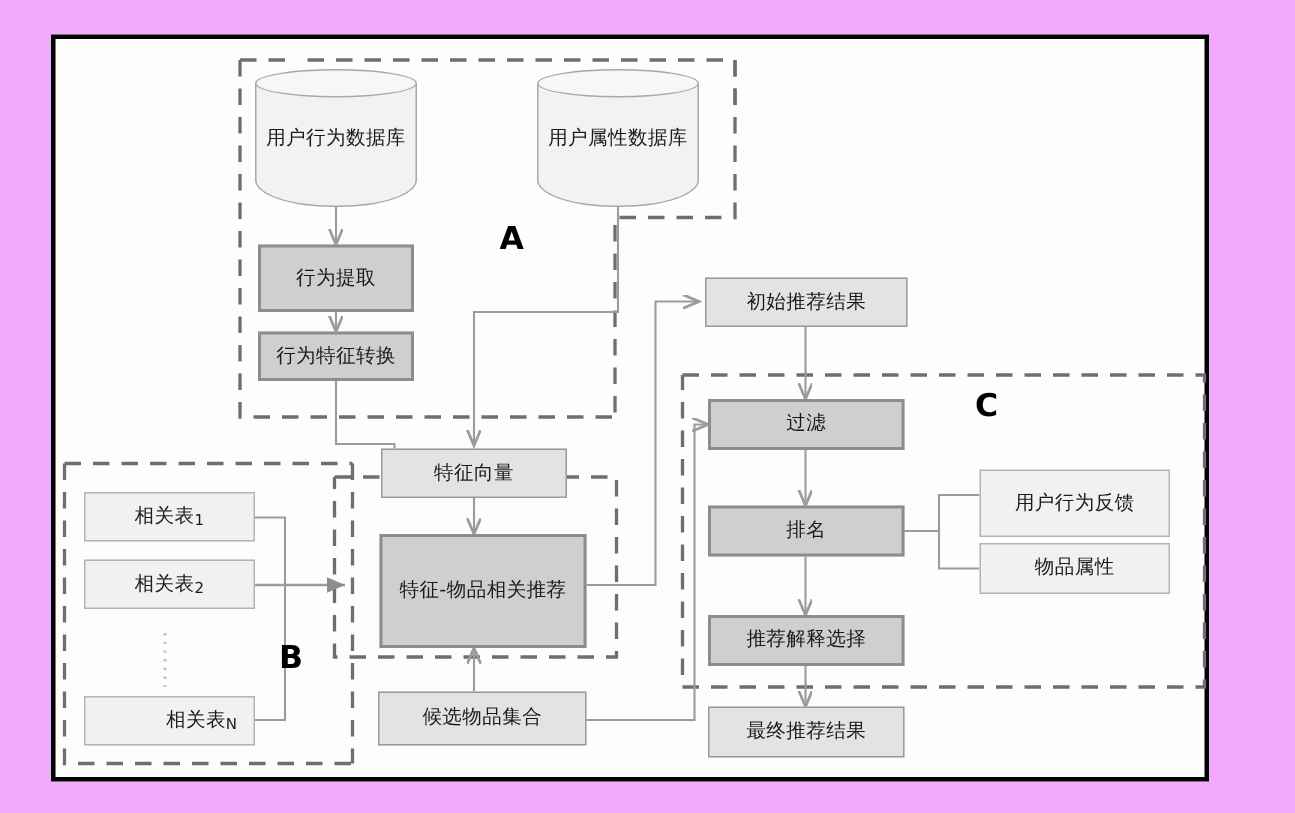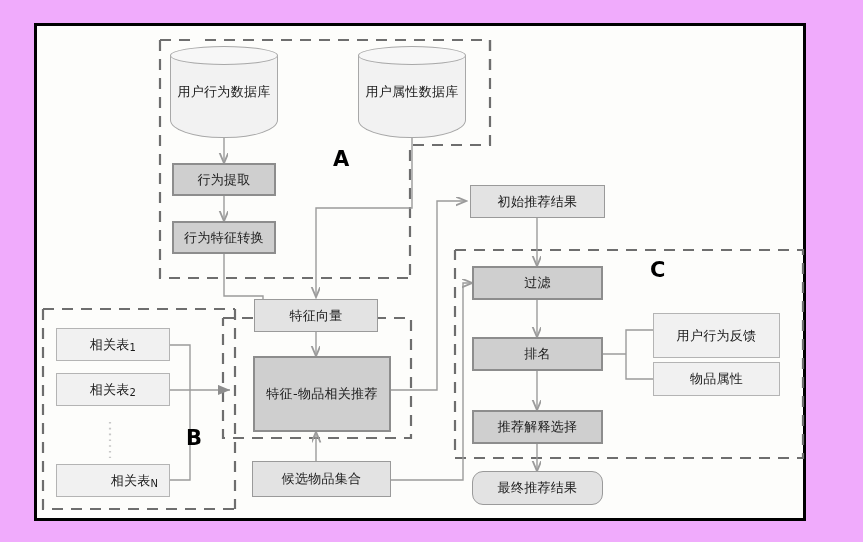--- a/index.html
+++ b/index.html
@@ -199,21 +199,21 @@
     <div class="cyl-top"></div>
     <div class="cyl-label">用户行为数据库</div>
   </div>
 
   <div class="cylinder" style="left:358px; top:46px; width:108px; height:92px;">
     <div class="cyl-body"></div>
     <div class="cyl-top"></div>
     <div class="cyl-label">用户属性数据库</div>
   </div>
 
-  <div class="node node-dark" style="left:172px; top:163px; width:104px; height:33px;">
+  <div class="node node-dark" style="left:172px; top:163px; width:104px; height:45px;">
     <span>行为提取</span>
   </div>
 
   <div class="node node-dark" style="left:172px; top:221px; width:104px; height:33px;">
     <span>行为特征转换</span>
   </div>
 
   <div class="region-label" style="left:333px; top:147px;">A</div>
 
   <div class="node node-light" style="left:254px; top:299px; width:124px; height:33px;">
@@ -252,21 +252,21 @@
   </div>
 
   <div class="node node-dark" style="left:472px; top:337px; width:131px; height:34px;">
     <span>排名</span>
   </div>
 
   <div class="node node-dark" style="left:472px; top:410px; width:131px; height:34px;">
     <span>推荐解释选择</span>
   </div>
 
-  <div class="node node-light" style="left:472px; top:471px; width:131px; height:34px;border-radius:11px;">
+  <div class="node node-light" style="left:472px; top:471px; width:131px; height:34px;">
     <span>最终推荐结果</span>
   </div>
 
   <div class="node node-pale" style="left:653px; top:313px; width:127px; height:45px;">
     <span>用户行为反馈</span>
   </div>
 
   <div class="node node-pale" style="left:653px; top:362px; width:127px; height:34px;">
     <span>物品属性</span>
   </div>

